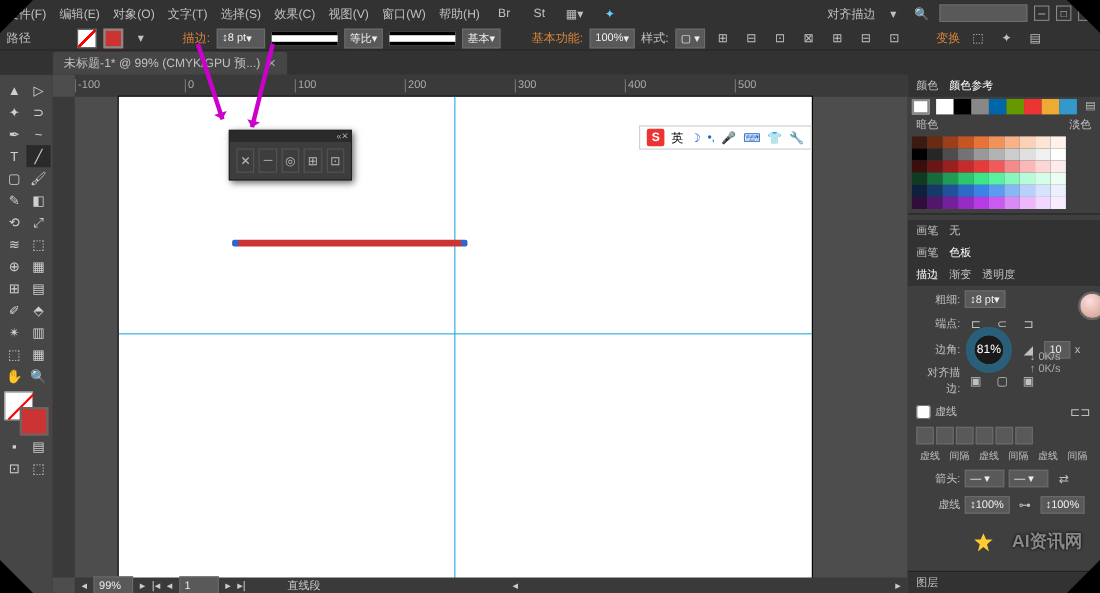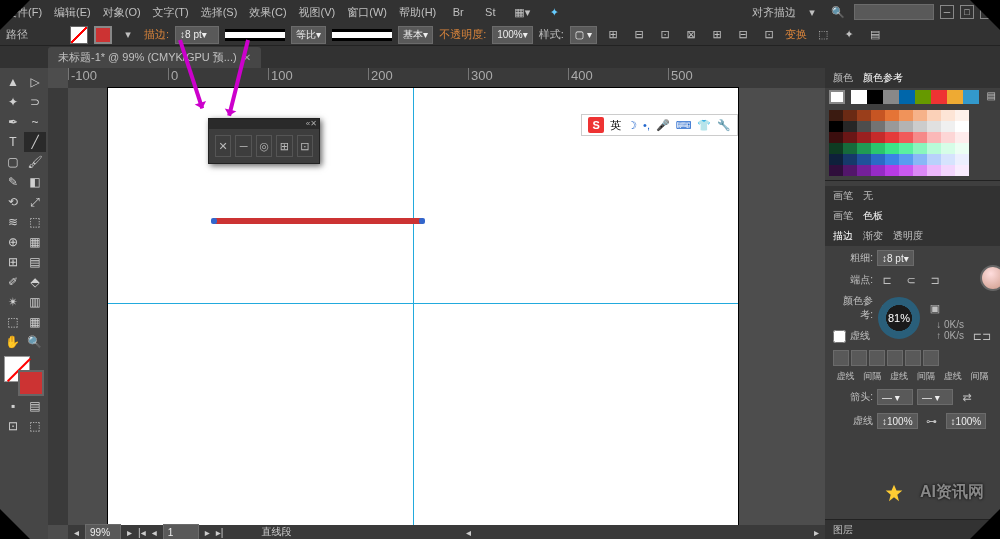--- a/index.html
+++ b/index.html
@@ -10,34 +10,34 @@
   .searchbox { width:80px; height:16px; background:#595959; border:1px solid #6b6b6b; }
   .win-btn { width:14px; height:14px; border:1px solid #888; display:inline-flex; align-items:center; justify-content:center; font-size:9px; color:#ccc; }
   .label-row { height:22px; background:#323232; color:#c0c0c0; font-size:11px; display:flex; align-items:center; padding:0 6px; gap:6px; border-bottom:1px solid #222;}
   .swatch { width:18px; height:18px; border:1px solid #666; display:inline-block; }
   .swatch.white{ background:linear-gradient(135deg,#fff 45%,red 45%,red 55%,#fff 55%);}
   .swatch.red{ background:#c33; border:2px solid #888;}
   .dd { height:18px; background:#595959; border:1px solid #6b6b6b; display:inline-flex; align-items:center; padding:0 4px; font-size:10px; color:#eee; }
   .dd.wt{width:44px;}
   .stroke-sample{ width:60px;height:12px;background:#fff;border-top:3px solid #000;border-bottom:3px solid #000;display:inline-block;}
   .icon-btn{width:20px;height:20px;display:inline-flex;align-items:center;justify-content:center;color:#c0c0c0;font-size:11px;}
-  .orange{color:#d9843b;}
+  .orange{color:#d9843b;margin-left:22px;}
   .tabrow{height:22px;background:#323232;display:flex;align-items:flex-end;padding-left:48px;}
   .doctab{background:#464646;color:#c0c0c0;font-size:11px;padding:3px 10px;border-top-left-radius:3px;border-top-right-radius:3px;display:flex;align-items:center;gap:6px;}
   .doctab .x{font-size:10px;color:#aaa;}
   .main{position:absolute;top:68px;left:0;right:0;bottom:0;display:flex;}
   .toolbox{width:48px;background:#464646;display:flex;flex-direction:column;align-items:center;padding-top:4px;gap:0;}
   .trow{display:flex;}
   .tcell{width:22px;height:20px;display:flex;align-items:center;justify-content:center;color:#d0d0d0;font-size:12px;}
   .fillstroke{width:40px;height:40px;position:relative;margin-top:4px;}
   .fillstroke .f{position:absolute;top:0;left:0;width:26px;height:26px;background:#fff;border:1px solid #999;}
   .fillstroke .f::after{content:"";position:absolute;left:-2px;top:50%;width:32px;border-top:2px solid red;transform:rotate(-45deg);}
   .fillstroke .s{position:absolute;bottom:0;right:0;width:26px;height:26px;background:#c33;border:2px solid #666;}
   .canvas-wrap{flex:1;position:relative;background:#4d4d4d;}
-  .ruler-h{position:absolute;top:0;left:20px;right:0;height:20px;background:#3a3a3a;color:#aaa;font-size:13px;display:flex;align-items:flex-start;overflow:hidden;}
+  .ruler-h{position:absolute;top:0;left:20px;right:0;height:20px;background:#3a3a3a;color:#aaa;font-size:10px;display:flex;align-items:center;overflow:hidden;}
   .ruler-h span{width:100px;border-left:1px solid #777;padding-left:2px;height:12px;}
   .ruler-v{position:absolute;top:20px;left:0;width:20px;bottom:14px;background:#3a3a3a;}
   .artboard{position:absolute;top:20px;left:60px;width:630px;height:440px;background:#fff;box-shadow:0 0 0 1px #000;}
   .guide-v{position:absolute;top:0;bottom:0;border-left:1px solid #2ad;}
   .guide-h{position:absolute;left:0;right:0;border-top:1px solid #2ad;}
   .redline{position:absolute;height:6px;background:#c33;border-radius:3px;}
   .redline::before,.redline::after{content:"";position:absolute;width:6px;height:6px;background:#36c;border-radius:2px;top:0;}
   .redline::before{left:-2px;} .redline::after{right:-2px;}
   .floatpanel{position:absolute;top:30px;left:100px;width:112px;height:46px;background:#3d3d3d;border:1px solid #222;box-shadow:2px 2px 6px rgba(0,0,0,.6);}
   .floatpanel .hdr{height:10px;background:#2a2a2a;display:flex;justify-content:flex-end;padding-right:2px;color:#aaa;font-size:8px;}
@@ -102,21 +102,21 @@
   <span style="width:30px"></span>
   <span class="swatch white"></span>
   <span class="swatch red"></span>
   <span class="icon-btn">▾</span>
   <span class="orange">描边:</span>
   <span class="dd wt">↕ <span>8 pt</span> ▾</span>
   <span class="stroke-sample"></span>
   <span class="dd"><span>等比</span> ▾</span>
   <span class="stroke-sample"></span>
   <span class="dd"><span>基本</span> ▾</span>
-  <span class="orange">不透明度:</span>
+  <span class="orange">基本功能:</span>
   <span class="dd"><span>100%</span> ▾</span>
   <span>样式:</span>
   <span class="dd">▢ ▾</span>
   <span class="icon-btn">⊞</span>
   <span class="icon-btn">⊟</span>
   <span class="icon-btn">⊡</span>
   <span class="icon-btn">⊠</span>
   <span class="icon-btn">⊞</span>
   <span class="icon-btn">⊟</span>
   <span class="icon-btn">⊡</span>
@@ -276,20 +276,24 @@
           <div class="csw" style="background: rgb(255, 255, 255);"></div>
           <div class="csw" style="background: rgb(0, 0, 0);"></div>
           <div class="csw" style="background: rgb(136, 136, 136);"></div>
           <div class="csw" style="background: rgb(0, 102, 170);"></div>
           <div class="csw" style="background: rgb(102, 153, 0);"></div>
           <div class="csw" style="background: rgb(238, 51, 51);"></div>
           <div class="csw" style="background: rgb(238, 170, 51);"></div>
           <div class="csw" style="background: rgb(51, 153, 204);"></div>
         </div>
       <span style="margin-left:auto">▤</span>
+    </div>
+    <div style="display:flex;justify-content:space-between;padding:0 8px;">
+      <span>暗色</span>
+      <span>淡色</span>
     </div>
     <div class="swatchgrid" id="swatch-grid">
         <div style="background: rgb(59, 27, 17);"></div>
         <div style="background: rgb(106, 42, 20);"></div>
         <div style="background: rgb(154, 62, 27);"></div>
         <div style="background: rgb(198, 85, 35);"></div>
         <div style="background: rgb(229, 116, 54);"></div>
         <div style="background: rgb(240, 147, 90);"></div>
         <div style="background: rgb(246, 178, 137);"></div>
         <div style="background: rgb(251, 209, 184);"></div>
@@ -366,21 +370,29 @@
           <label>粗细:</label>
           <span class="field">↕ <span>8 pt</span> ▾</span>
         </div>
       <div class="strow">
           <label>端点:</label>
           <span class="icon-btn">⊏</span>
           <span class="icon-btn">⊂</span>
           <span class="icon-btn">⊐</span>
         </div>
       <div class="strow">
-          <label>颜色参考:</label>
+          <label>边角:</label>
+          <span class="icon-btn">⊿</span>
+          <span class="icon-btn">◜</span>
+          <span class="icon-btn">◢</span>
+          <span class="field" style="min-width:24px">10</span>
+          <span>x</span>
+        </div>
+      <div class="strow">
+          <label>对齐描边:</label>
           <span class="icon-btn">▣</span>
           <span class="icon-btn">▢</span>
           <span class="icon-btn">▣</span>
         </div>
       <div class="strow">
           <input type="checkbox" style="">
           <span>虚线</span>
           <span style="margin-left:auto" class="icon-btn">⊏⊐</span>
         </div>
       <div class="strow" style="gap:2px">

